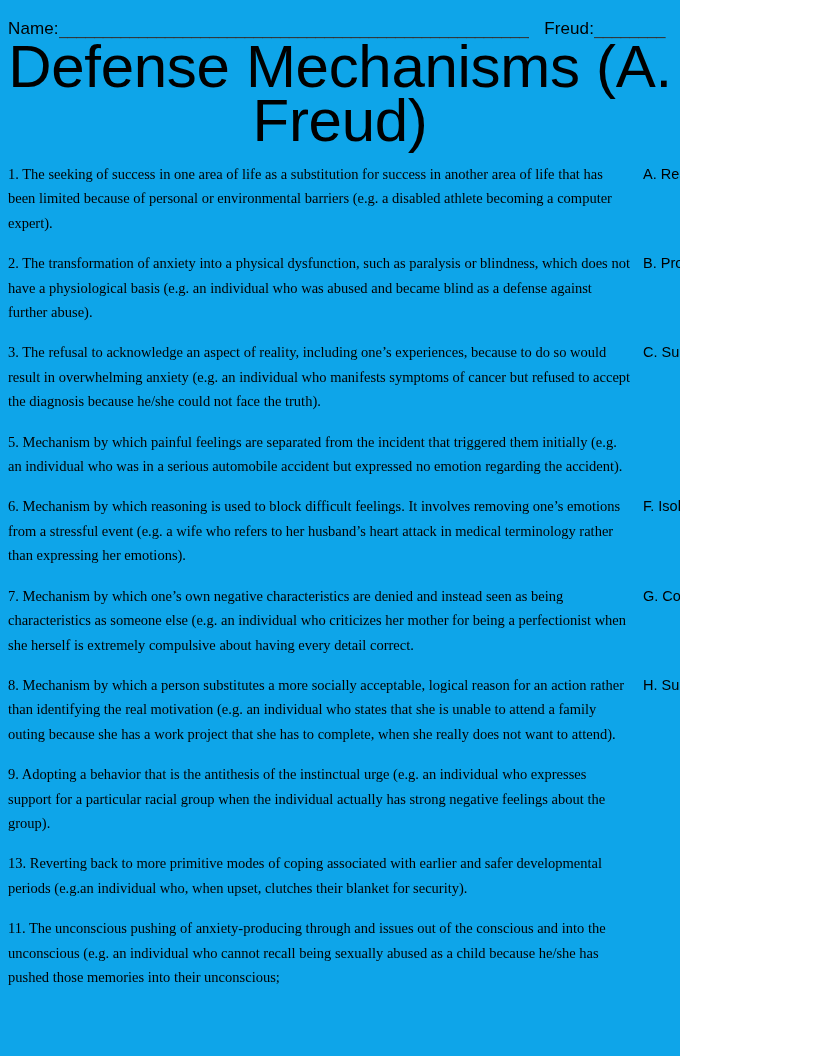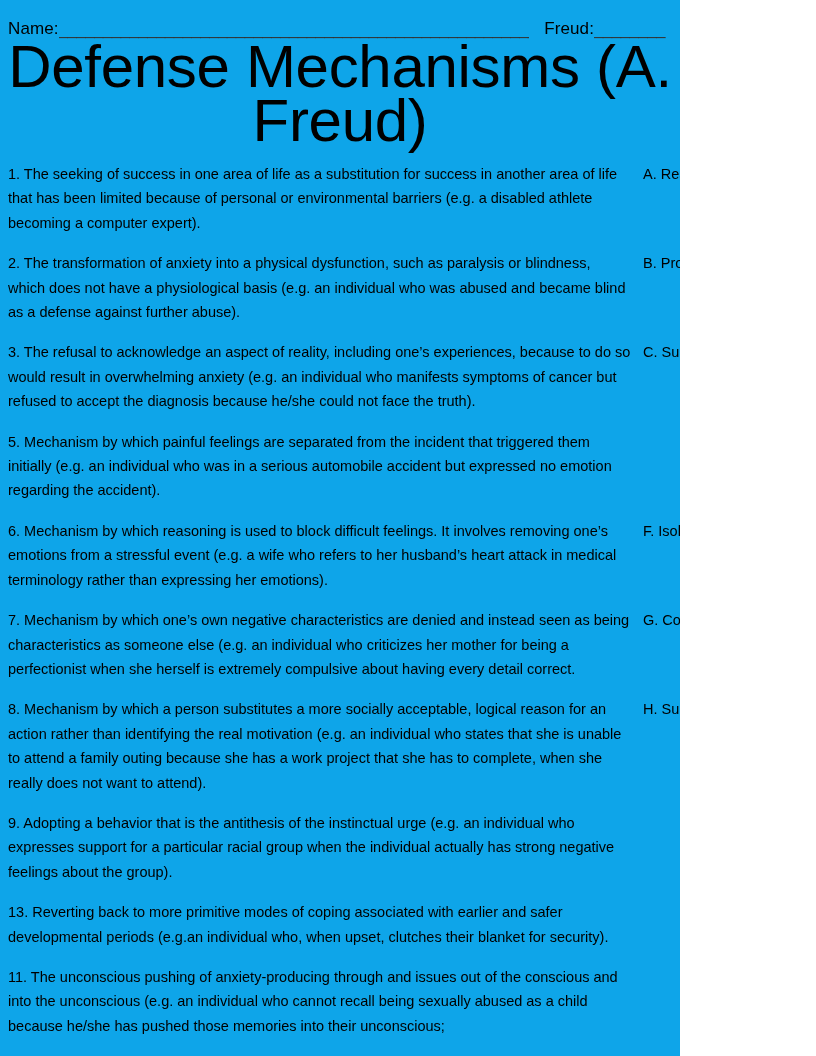--- a/index.html
+++ b/index.html
@@ -76,20 +76,21 @@
     margin-bottom: 16px;
   }
   .q-cell {
     flex: 0 0 635px;
     width: 635px;
     box-sizing: border-box;
     padding-right: 12px;
     font-size: 14.5px;
     line-height: 24.4px;
     text-align: left;
+    font-family: Liberation Serif, serif;
   }
   .a-cell {
     flex: 1 1 auto;
     font-size: 14.5px;
     line-height: 24.4px;
     white-space: nowrap;
   }
 </style>
 </head>
 <body>

